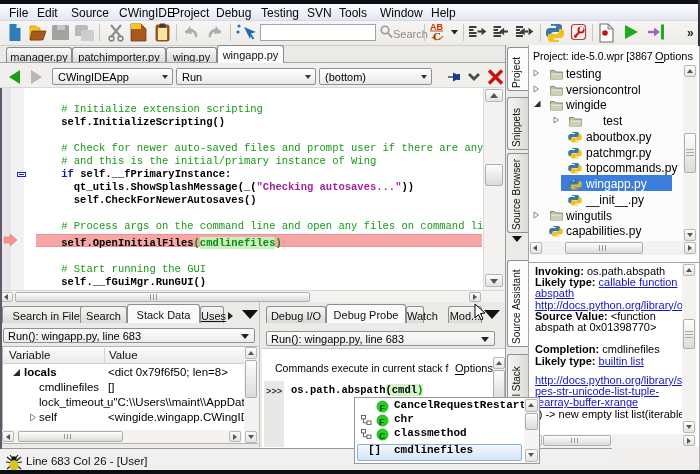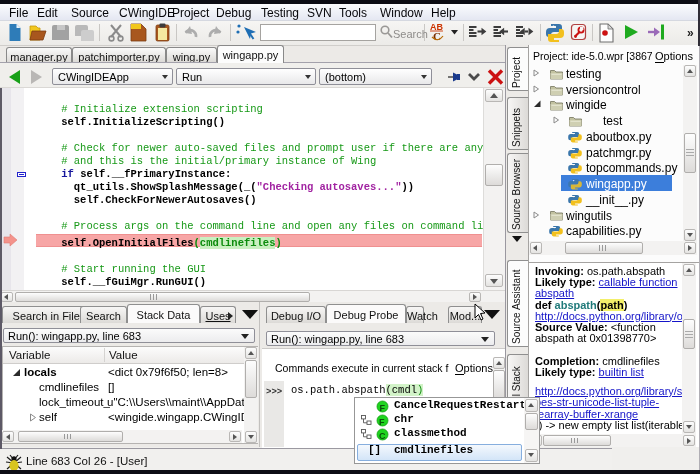--- a/index.html
+++ b/index.html
@@ -244,21 +244,21 @@
   <div class="abs" style="left:153px;top:3px;width:1px;height:6px;background:#999"></div>
   <div class="abs" style="left:156px;top:3px;width:1px;height:6px;background:#999"></div>
   <div class="sbtn abs" style="left:469px;top:1px;width:12px;height:10px;"></div>
   <div class="tri abs" style="left:473px;top:3px;border-top:3.5px solid transparent;border-bottom:3.5px solid transparent;border-left:4px solid #555;"></div>
 </div>
 <div id="bpanel" class="abs">
 
   <div class="ptab" style="left:2px;top:4px;width:94px;">Search in Files</div>
   <div class="ptab" style="left:80px;top:4px;width:47px;">Search</div>
   <div class="ptab active" style="left:127px;top:2px;width:73px;height:19px;padding-top:4px;">Stack Data</div>
-  <div class="ptab" style="left:200px;top:4px;width:36px;text-decoration:underline;">Uses</div>
+  <div class="ptab" style="left:200px;top:4px;width:24px;text-decoration:underline;">Uses</div>
   <div class="tri abs" style="left:228px;top:10px;border-top:4px solid transparent;border-bottom:4px solid transparent;border-left:5px solid #222;"></div>
   <div class="tri abs" style="left:242px;top:8px;border-left:8px solid transparent;border-right:8px solid transparent;border-top:9px solid #111;"></div>
   <div class="rundd" style="left:3px;top:26px;width:252px;">Run(): wingapp.py, line 683
     <span class="tri" style="right:5px;top:5px;border-left:4px solid transparent;border-right:4px solid transparent;border-top:5px solid #222;"></span>
   </div>
   <div class="abs" style="left:2px;top:44px;width:256px;height:98px;background:#fff;border:1px solid #b5b3b1;box-sizing:border-box;">
     <div class="abs" style="left:0;top:0;width:241px;height:16px;background:linear-gradient(#fcfcfc,#eceae8);border-bottom:1px solid #cfcdcb;">
       <span class="abs" style="left:6px;top:2px;font-size:11.5px;color:#111">Variable</span>
       <span class="abs" style="left:106px;top:2px;font-size:11.5px;color:#111">Value</span>
       <div class="abs" style="left:101px;top:1px;width:1px;height:14px;background:#d5d3d1"></div>
@@ -308,21 +308,21 @@
     <path d="M3 1 L3 15 L6.5 11.5 L9 17 L11 16 L8.5 10.5 L13 10 z" fill="#fff" stroke="#000" stroke-width="1"></path>
   </svg>
   <div class="rundd" style="left:266px;top:29px;width:229px;">Run(): wingapp.py, line 683
     <span class="tri" style="right:5px;top:5px;border-left:4px solid transparent;border-right:4px solid transparent;border-top:5px solid #222;"></span>
   </div>
   <div class="abs" style="left:262px;top:46px;width:243px;height:99px;background:#fff;border-top:1px solid #cccac8;">
     <span class="abs" style="left:13px;top:13px;font-size:10.5px;color:#000;width:174px;overflow:hidden;white-space:nowrap;display:inline-block;">Commands execute in current stack frame</span>
     <span class="abs" style="left:193px;top:13px;font-size:11px;color:#000;"><span style="border-bottom:1px solid #000">O</span>ptions</span>
     <div class="abs" style="left:2px;top:32px;width:20px;height:66px;background:#e9e8e6;"></div>
     <span class="abs mono" style="left:4px;top:38px;font-size:9px;font-weight:bold;color:#333;">&gt;&gt;&gt;</span>
-    <span class="abs mono" style="left:29px;top:35px;font-size:10.5px;font-weight:400;color:#000;">os.path.abspath<span style="background:#d2f3c8">(cmdl</span><span style="color:#0d8c0d;background:#d2f3c8">)</span></span>
+    <span class="abs mono" style="left:29px;top:35px;font-size:10.5px;font-weight:700;color:#000;">os.path.abspath<span style="background:#d2f3c8">(cmdl</span><span style="color:#0d8c0d;background:#d2f3c8">)</span></span>
     <div class="sb abs" style="left:231px;top:8px;width:12px;height:91px;">
       <div class="sbtn abs" style="left:0;top:0;width:12px;height:12px;"></div>
       <div class="tri abs" style="left:3px;top:4px;border-left:3.5px solid transparent;border-right:3.5px solid transparent;border-bottom:4px solid #555;"></div>
       <div class="thumb abs" style="left:0;top:13px;width:12px;height:30px;"></div>
       <div class="sbtn abs" style="left:0;top:79px;width:12px;height:12px;"></div>
       <div class="tri abs" style="left:3px;top:83px;border-left:3.5px solid transparent;border-right:3.5px solid transparent;border-top:4px solid #555;"></div>
     </div>
   </div>
 </div>
 <div id="rpanel" class="abs">
@@ -423,21 +423,20 @@
     </div>
   </div>
 
   <div class="abs" style="left:22px;top:217px;width:173px;height:0px;"></div>
 
   <div class="abs" style="left:22px;top:217px;width:173px;height:185px;background:#fff;border-left:1px solid #a5a3a1;border-top:1px solid #a5a3a1;box-sizing:border-box;">
     <div id="sa" class="abs" style="left:6px;top:3px;width:149px;height:166px;overflow:hidden;font-size:11px;line-height:11.2px;color:#000;white-space:nowrap;">
       <div><b>Invoking:</b> os.path.abspath</div>
       <div><b>Likely type:</b> <a class="lnk">callable function</a></div>
       <div><a class="lnk">abspath</a></div>
-      <div><b>def <span style="color:#207a7a">abspath</span>(</b><span style="background:#f3ef6a;font-weight:bold;color:#000">path</span><b>)</b></div>
       <div><a class="lnk">http://docs.python.org/library/os.pa</a></div>
       <div><b>Source Value:</b> &lt;function</div>
       <div>abspath at 0x01398770&gt;</div>
       <div>&nbsp;</div>
       <div><b>Completion:</b> cmdlinefiles</div>
       <div><b>Likely type:</b> <a class="lnk">builtin list</a></div>
       <div>&nbsp;</div>
       <div style="margin-top:-3px"><a class="lnk">http://docs.python.org/library/stdty</a></div>
       <div><a class="lnk">pes-str-unicode-list-tuple-</a></div>
       <div><a class="lnk">tearray-buffer-xrange</a></div>

